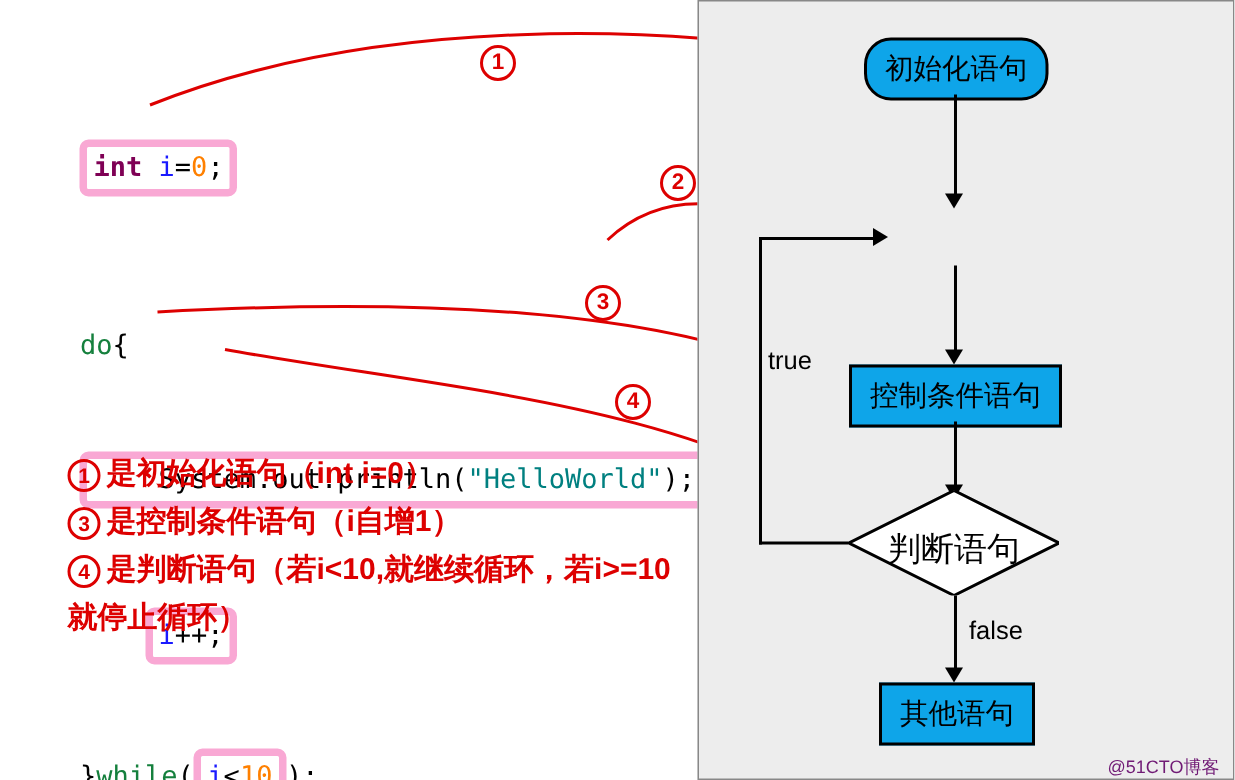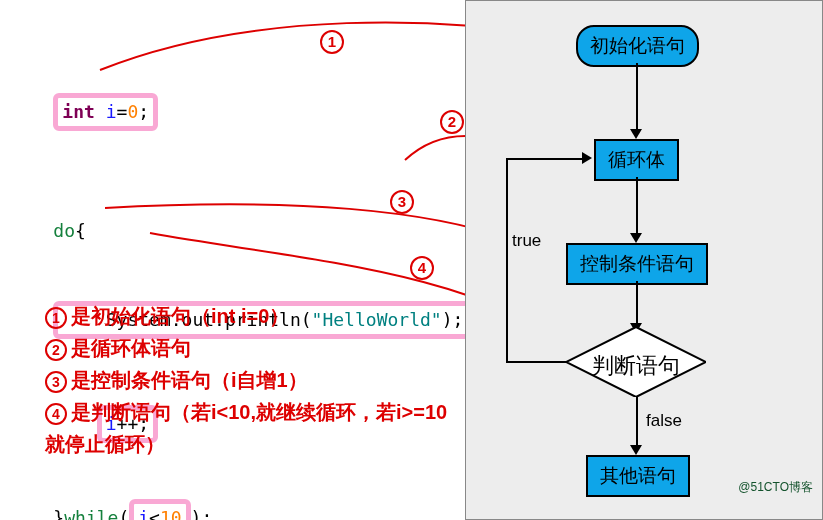--- a/index.html
+++ b/index.html
@@ -23,21 +23,21 @@
 .diamond svg { position: absolute; top: 0; left: 0; }
 .diamond-label { position: absolute; width: 100%; text-align: center; top: 24px; font-size: 22px; }
 
 .arrow-line { position: absolute; background: #000; }
 .arrow-head { position: absolute; width: 0; height: 0; border-left: 6px solid transparent; border-right: 6px solid transparent; border-top: 10px solid #000; }
 .arrow-head-right { position: absolute; width: 0; height: 0; border-top: 6px solid transparent; border-bottom: 6px solid transparent; border-left: 10px solid #000; }
 .flow-label { position: absolute; font-size: 17px; }
 
 .red-circ { position: absolute; width: 24px; height: 24px; border: 2px solid #d00; border-radius: 50%; text-align: center; font-size: 15px; line-height: 20px; color: #d00; font-weight: bold; background: #fff; }
 .connector { position: absolute; stroke: #d00; stroke-width: 2; fill: none; }
-.watermark { position: absolute; right: 10px; bottom: 24px; font-size: 12px; color: #14532d; }
+.watermark { position: absolute; right: 10px; bottom: 0; font-size: 12px; color: #701a75; }
 </style>
 </head>
 <body>
 
 <div class="code-pane">
   <div class="code-line" style="margin-top:55px;">
     <span class="frame-red"><span class="kw-int">int</span><span class="var"> i</span><span>=</span><span class="num">0</span><span>;</span></span>
   </div>
   <div class="code-line" style="margin-top:30px;">
     <span class="kw-do">do</span><span>{</span>
@@ -60,31 +60,29 @@
 
 <svg class="connector" style="left:0;top:0;" width="823" height="520">
   <path d="M 100 70 C 250 10, 450 15, 575 40"></path>
   <path d="M 405 160 C 450 118, 500 140, 560 158"></path>
   <path d="M 105 208 C 250 200, 460 200, 560 263"></path>
   <path d="M 150 233 C 300 260, 470 270, 575 350"></path>
 </svg>
 
 <div class="notes">
   <div><span class="circ">1</span><span>是初始化语句（int i=0）</span></div>
-  <div><span class="circ">2</span><span>是循环体语句</span></div>
   <div><span class="circ">3</span><span>是控制条件语句（i自增1）</span></div>
   <div><span class="circ">4</span><span>是判断语句（若i&lt;10,就继续循环，若i&gt;=10就停止循环）</span></div>
 </div>
 
 <div class="flow-pane">
   <div class="flow-box round" style="left:110px; top:24px;">初始化语句</div>
   <div class="arrow-line" style="left:170px; top:62px; width:2px; height:68px;"></div>
   <div class="arrow-head" style="left:164px; top:128px;"></div>
 
-  <div class="flow-box" style="left:128px; top:138px;">循环体</div>
   <div class="arrow-line" style="left:170px; top:176px; width:2px; height:58px;"></div>
   <div class="arrow-head" style="left:164px; top:232px;"></div>
 
   <div class="flow-box" style="left:100px; top:242px;">控制条件语句</div>
   <div class="arrow-line" style="left:170px; top:280px; width:2px; height:44px;"></div>
   <div class="arrow-head" style="left:164px; top:322px;"></div>
 
   <div class="diamond" style="left:100px; top:326px;">
     <svg width="140" height="70">
         <polygon points="70,0 140,35 70,70 0,35" fill="#fff" stroke="#000" stroke-width="2"></polygon>

